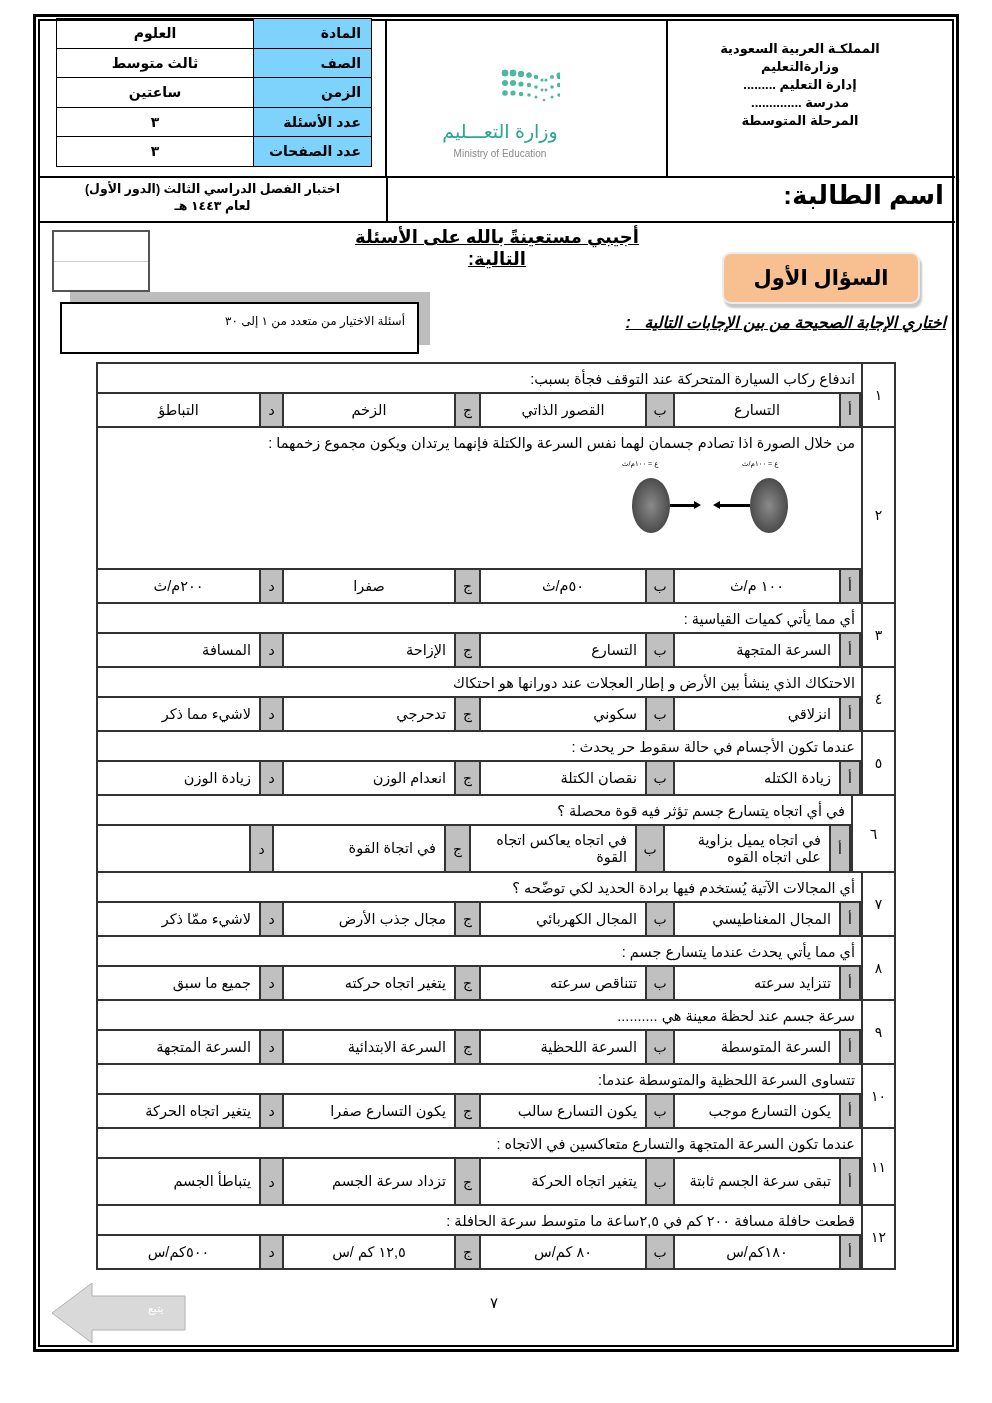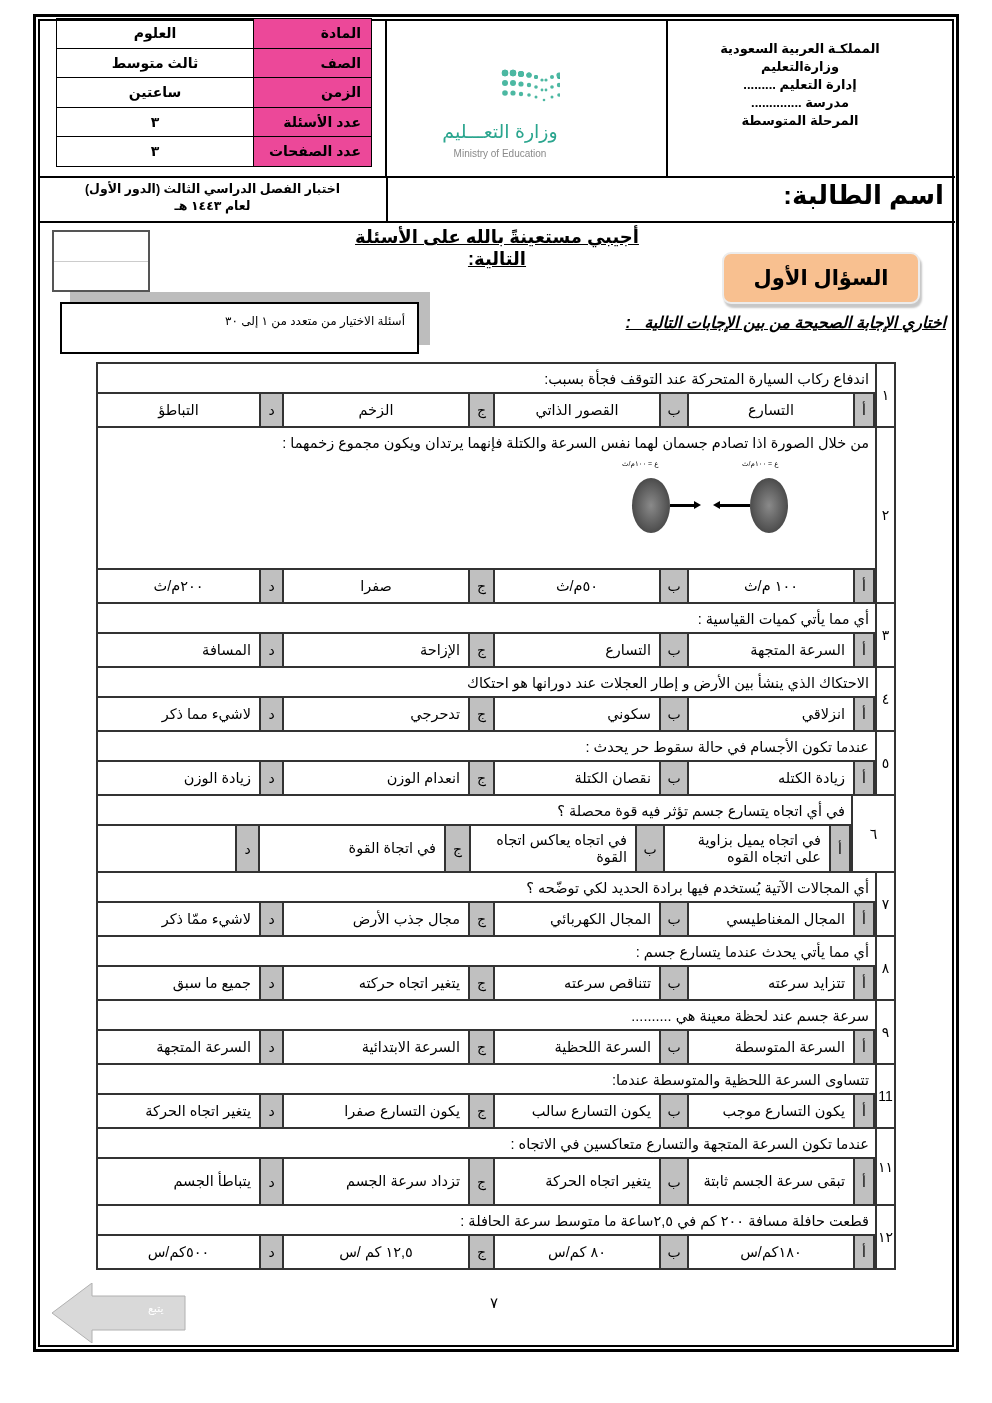--- a/index.html
+++ b/index.html
@@ -17,21 +17,21 @@
     border: 2px solid #000;
   }
   
   .info-table {
     position: absolute; left: 56px; top: 18px; width: 316px; border-collapse: collapse;
   }
   .info-table td {
     border: 1px solid #000; height: 29.5px; font-size: 14px; font-weight: bold;
     text-align: center; vertical-align: middle; direction: rtl;
   }
-  .info-table td.lbl { background: #ec4899; width: 118px; text-align: right; padding-right: 10px; }
+  .info-table td.lbl { background: #7dd3fc; width: 118px; text-align: right; padding-right: 10px; }
   .vline { position: absolute; background: #000; }
   .hline { position: absolute; background: #000; }
   .ministry-block {
     position: absolute; left: 700px; top: 40px; width: 200px; text-align: center;
     direction: rtl; font-weight: bold; font-size: 13px; line-height: 18px;
   }
   .logo { position: absolute; left: 440px; top: 60px; width: 180px; height: 110px; }
   .logo-ar { position: absolute; left: 0; top: 60px; width: 120px; text-align: center; color: #2aa58e; font-size: 19px; direction: rtl; }
   .logo-en { position: absolute; left: 0; top: 88px; width: 120px; text-align: center; color: #8a8a8a; font-size: 10px; }
   .term-title {
@@ -90,21 +90,21 @@
     background: #c0c0c0; border-left: 2px solid #333; border-right: 2px solid #333;
     display: flex; align-items: center; justify-content: center; font-size: 14px;
   }
   .atxt {
     display: flex; align-items: center; justify-content: center; direction: rtl;
     font-size: 14.5px; text-align: center; line-height: 17px; padding: 0 4px;
   }
   .atxt.right { justify-content: flex-start; text-align: right; padding-right: 8px; }
   .w-a { width: 164px; } .w-al { width: 22px; }
   .w-b { width: 164px; } .w-bl { width: 30px; }
-  .w-c { width: 184px; } .w-cl { width: 27px; }
+  .w-c { width: 170px; } .w-cl { width: 27px; }
   .w-d { width: 161px; } .w-dl { width: 25px; }
   .answers .albl:last-of-type { }
   .figure { height: 112px; position: relative; border-bottom: 2px solid #333; }
   .ball {
     position: absolute; width: 38px; height: 55px; border-radius: 50%;
     background: radial-gradient(ellipse at 50% 50%, #8a8a8a 0%, #555 60%, #2e2e2e 100%);
   }
   .arrow { position: absolute; height: 3px; background: #000; }
   .arrow.right::after {
     content: ""; position: absolute; right: -5px; top: -3px;
@@ -395,21 +395,21 @@
         <div class="atxt w-b right">السرعة اللحظية</div>
         <div class="albl w-cl">ج</div>
         <div class="atxt w-c right">السرعة الابتدائية</div>
         <div class="albl w-dl">د</div>
         <div class="atxt w-d right">السرعة المتجهة</div>
       </div>
     </div>
   </div>
 
   <div class="qrow">
-    <div class="qnum">11</div>
+    <div class="qnum">١٠</div>
     <div class="qbody">
       <div class="qtext">تتساوى السرعة اللحظية والمتوسطة عندما:</div>
       <div class="answers">
         <div class="albl w-al">أ</div>
         <div class="atxt w-a right">يكون التسارع موجب</div>
         <div class="albl w-bl">ب</div>
         <div class="atxt w-b right">يكون التسارع سالب</div>
         <div class="albl w-cl">ج</div>
         <div class="atxt w-c right">يكون التسارع صفرا</div>
         <div class="albl w-dl">د</div>

